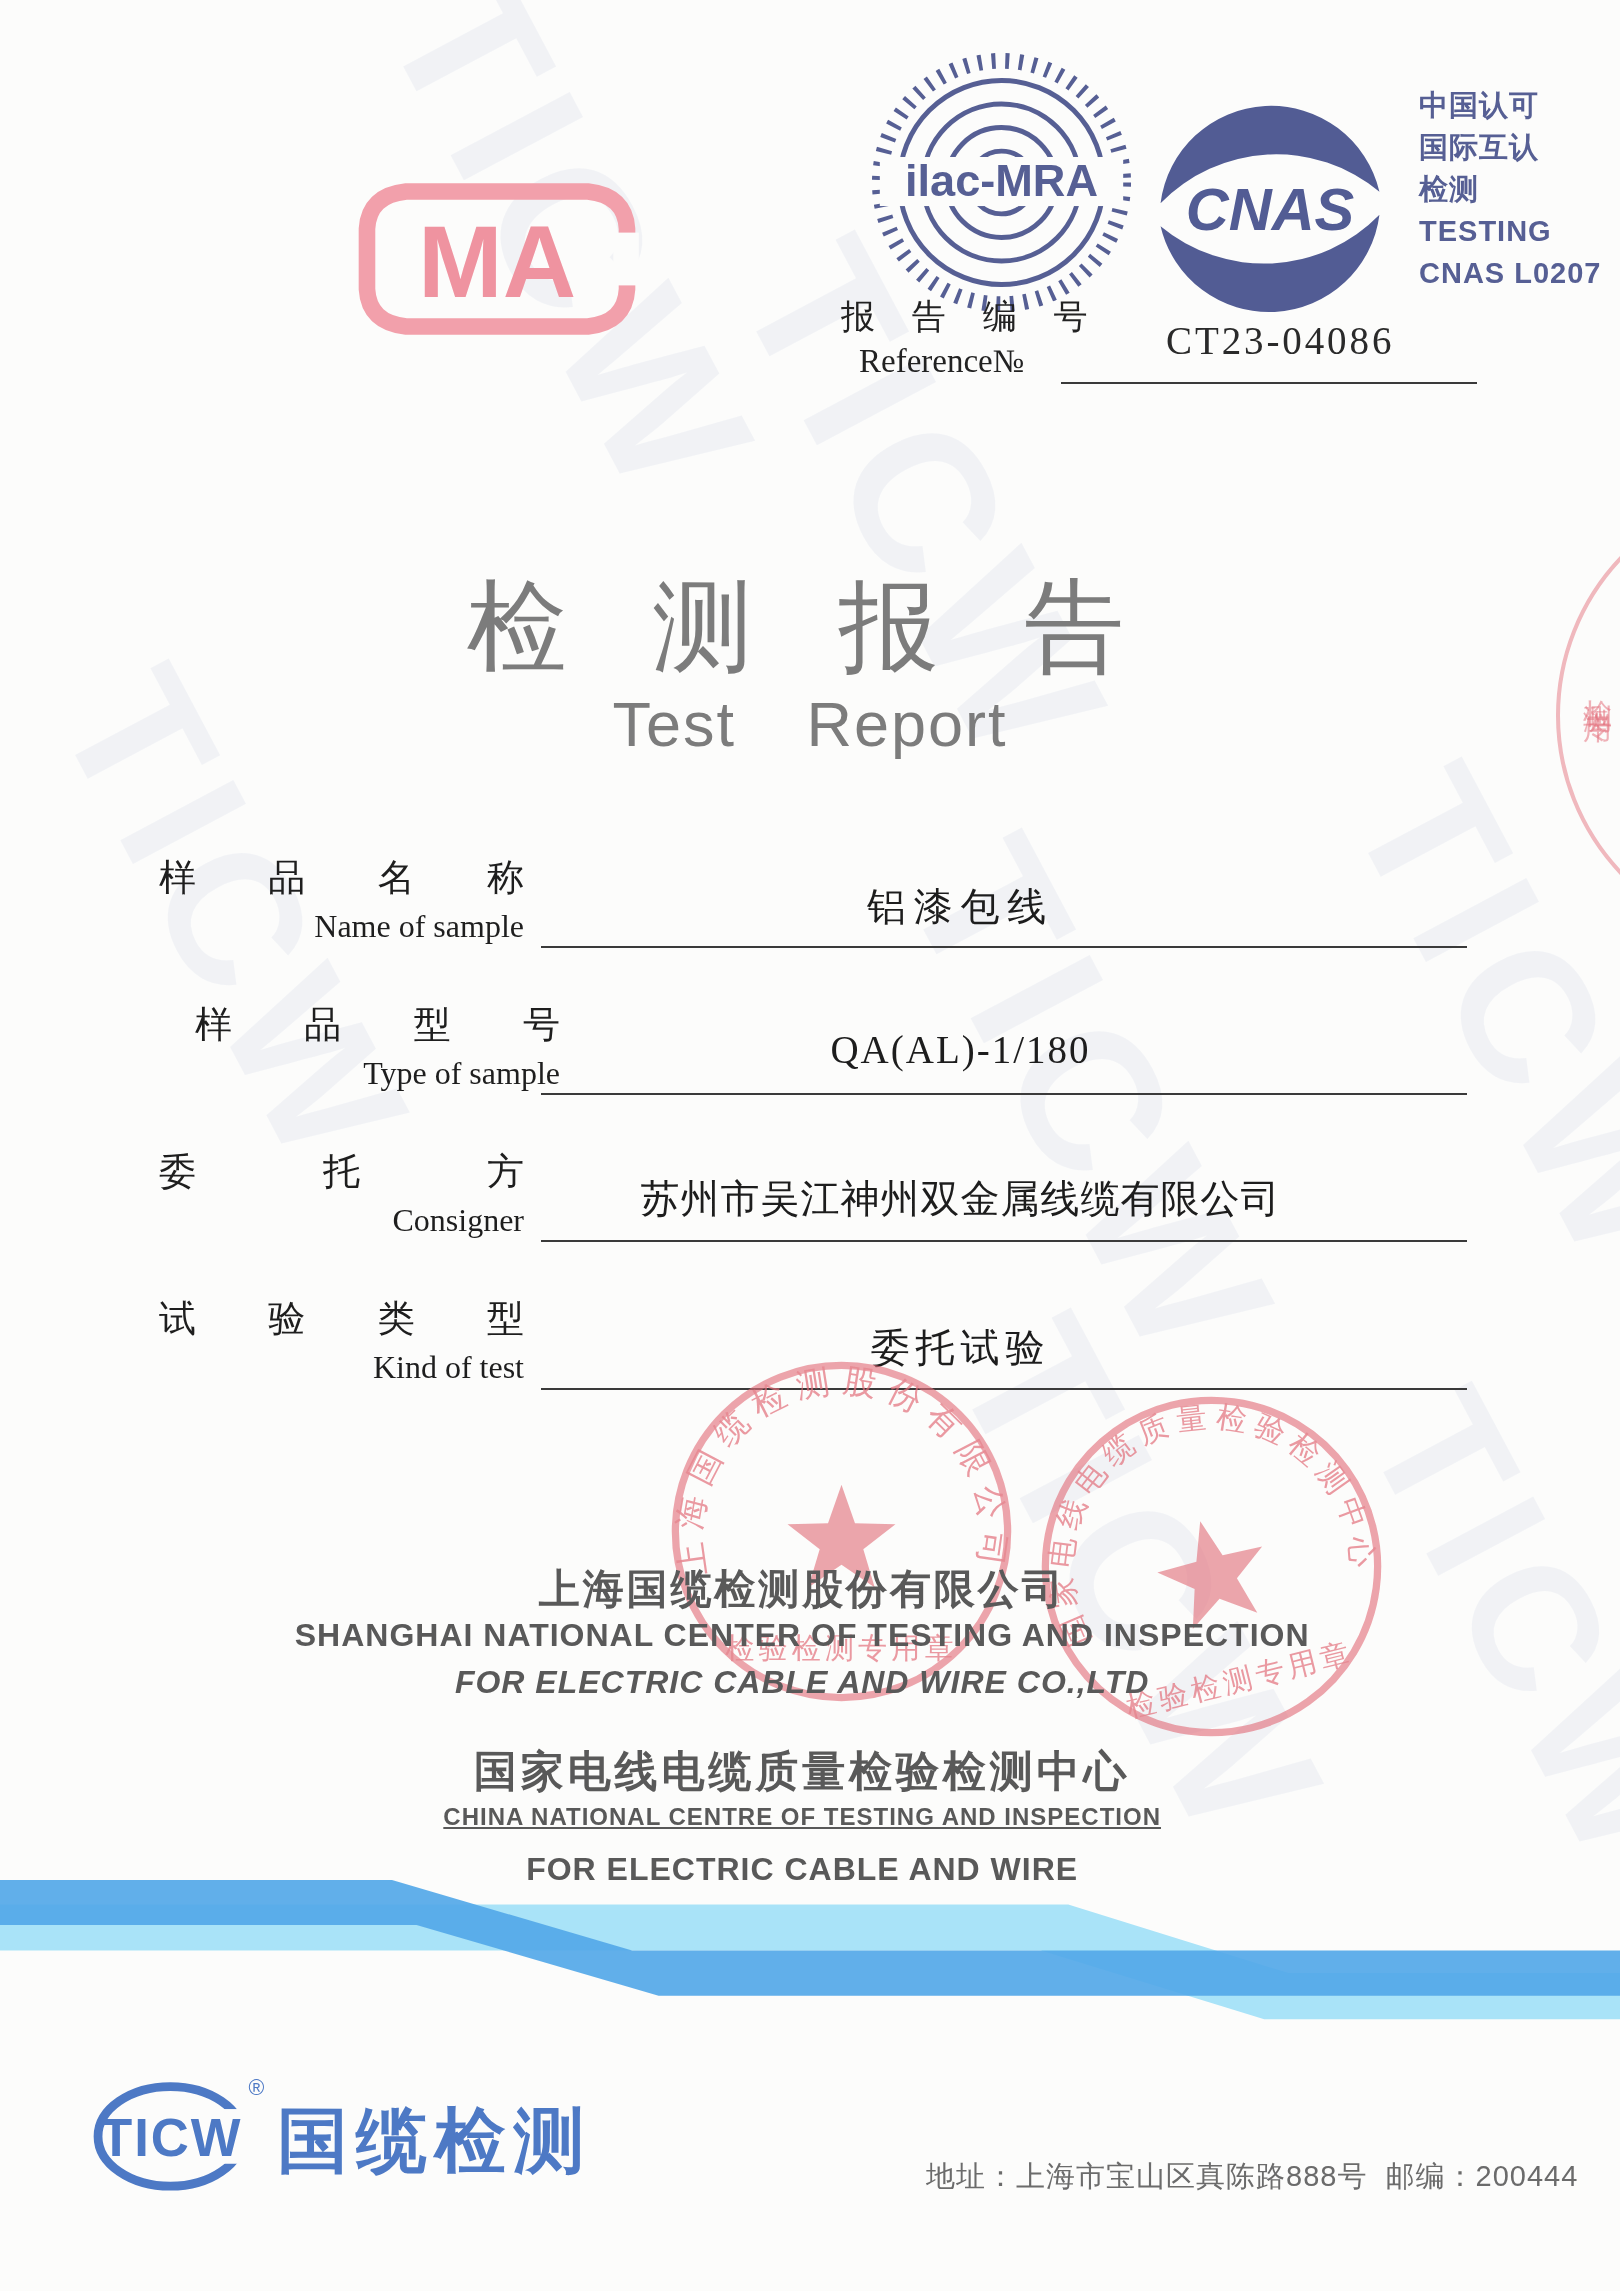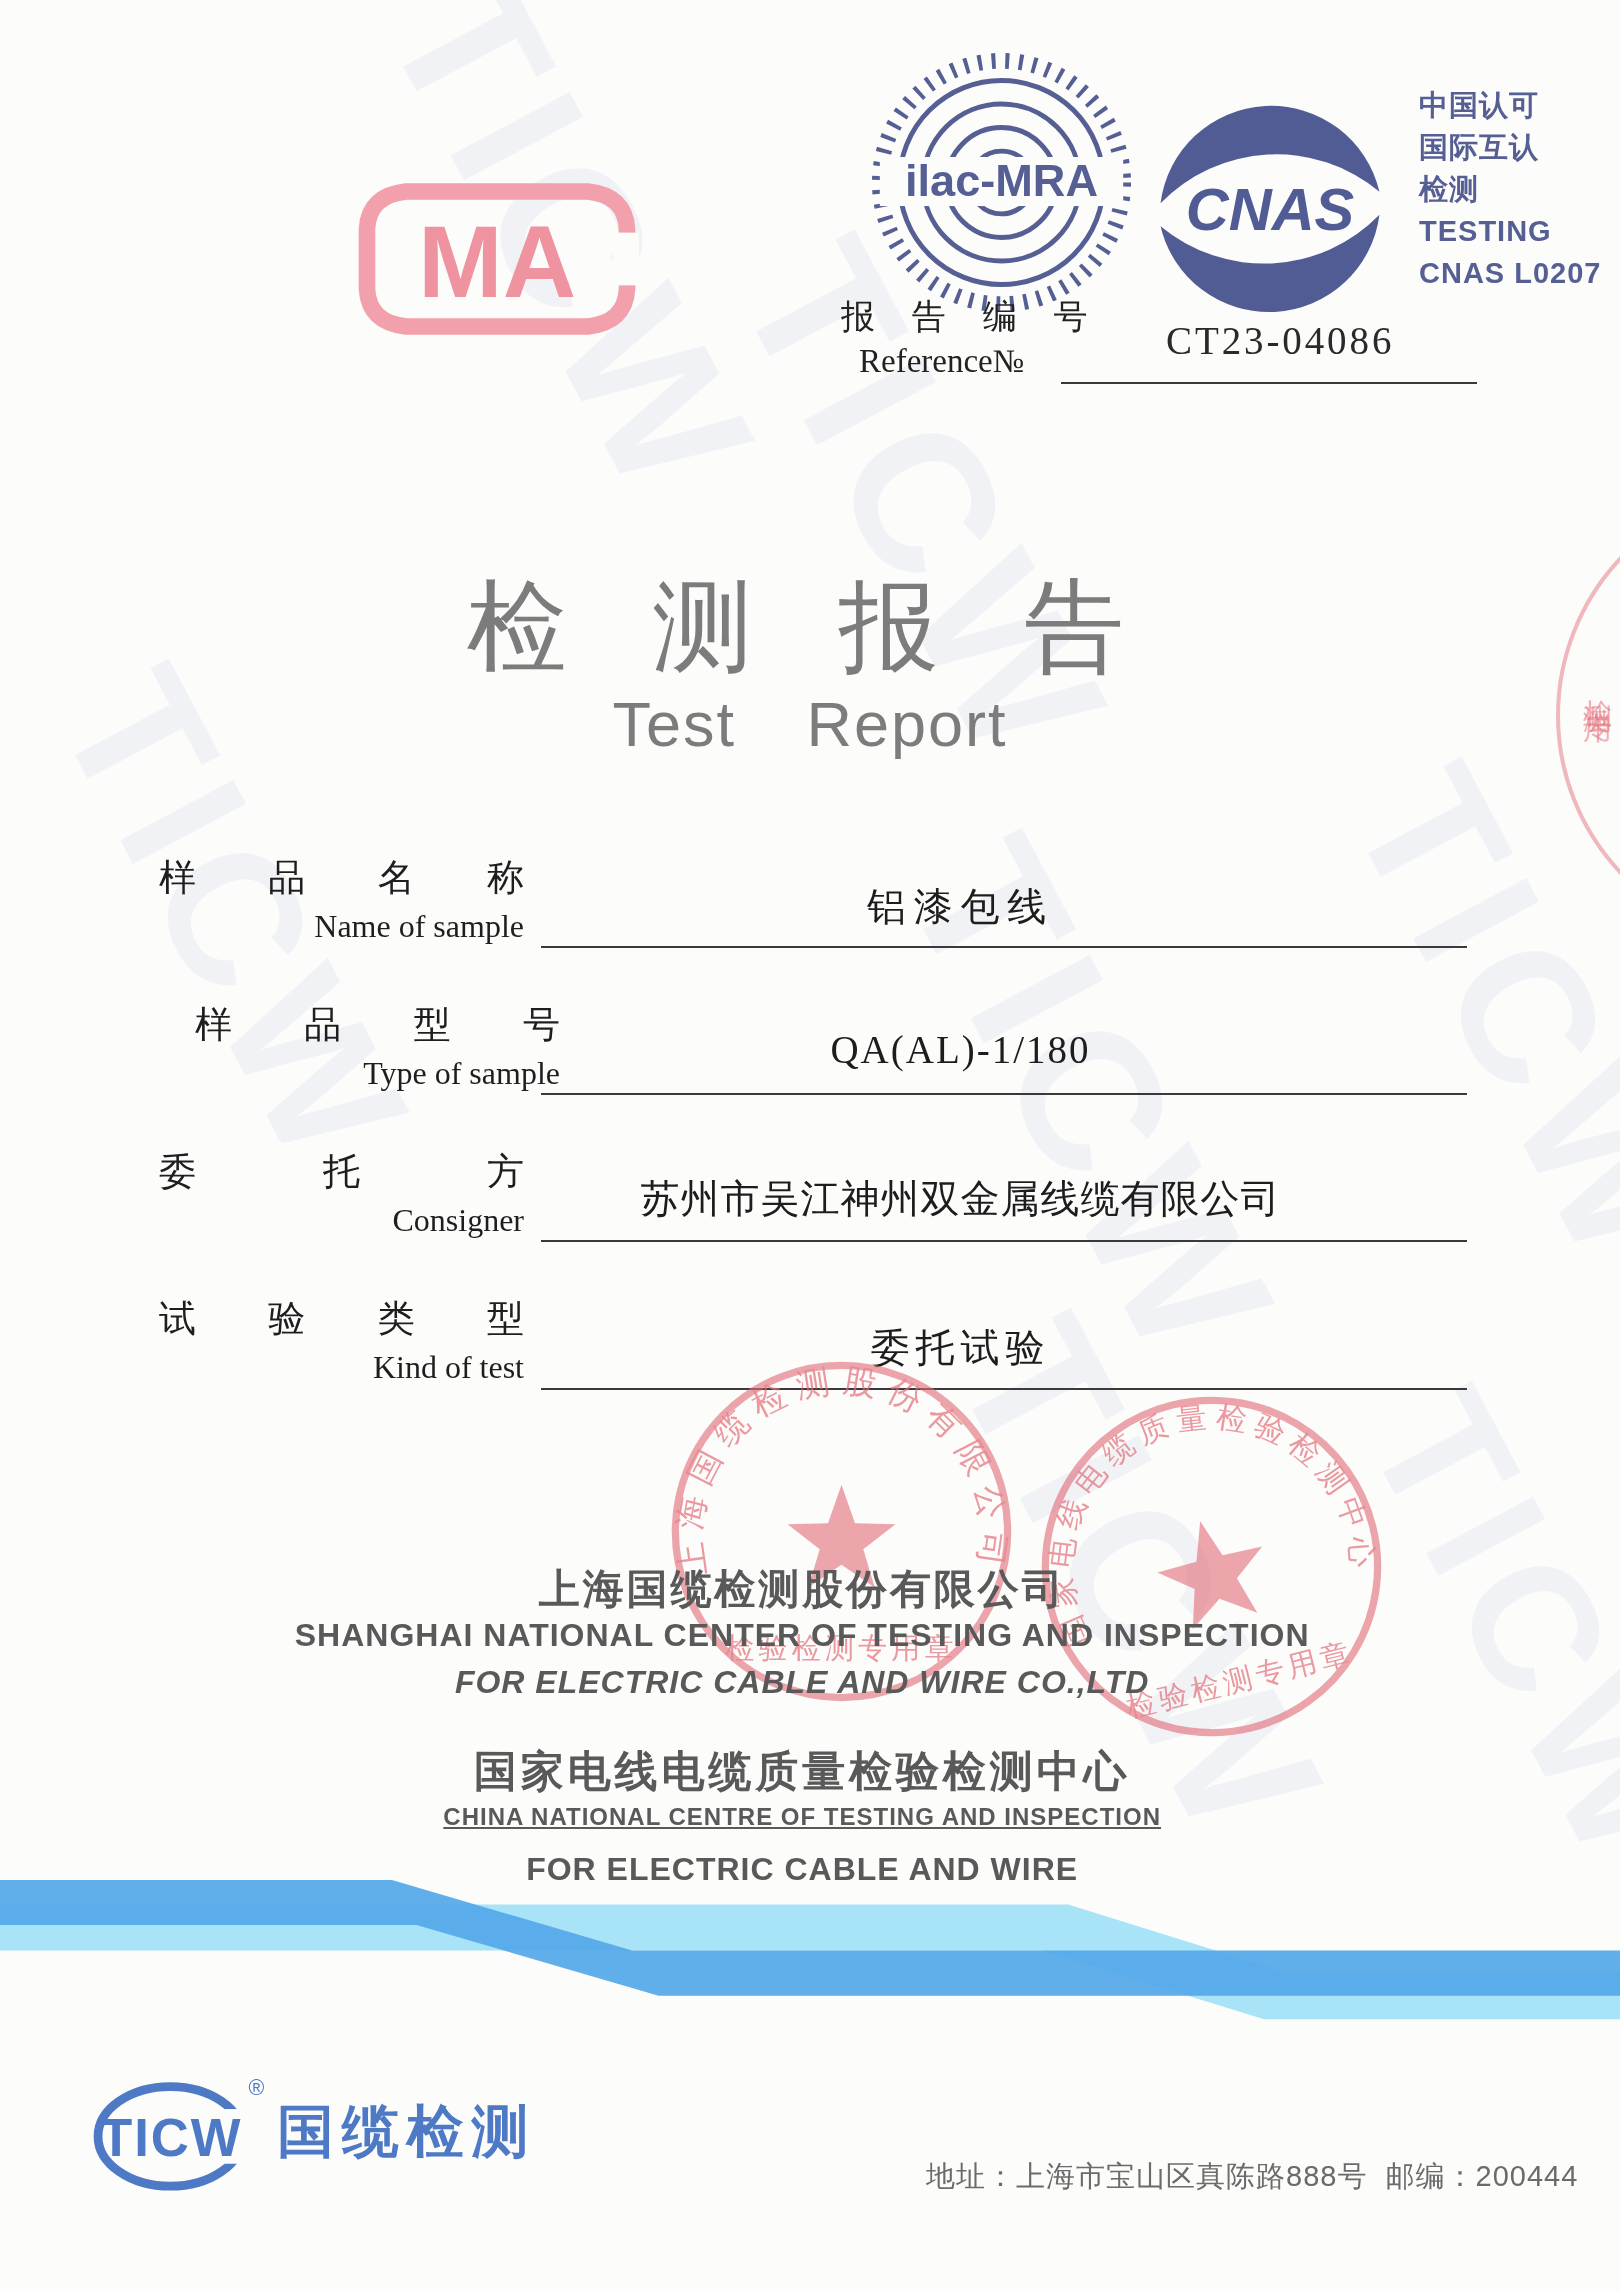--- a/index.html
+++ b/index.html
@@ -63,21 +63,21 @@
   .org-en2 { top:1664px; font-size:32px; font-weight:700; letter-spacing:1px;font-style:italic; }
   .org-cn2 { top:1743px; font-size:43px; font-weight:700; letter-spacing:3.9px; }
   .org-en3 { top:1803px; font-size:24px; font-weight:700; letter-spacing:1px;text-decoration:underline; }
   .org-en4 { top:1851px; font-size:32px; font-weight:700; letter-spacing:1px; }
 
   
   .ribbon { position:absolute; left:0; top:1870px; z-index:3; }
 
   
   .ticw-logo { position:absolute; left:92px; top:2070px; z-index:2; }
-  .ticw-cn { position:absolute; left:277px; top:2094px; font-size:57px; font-weight:700;
+  .ticw-cn { position:absolute; left:277px; top:2094px; font-size:71px; font-weight:700;
              color:#4d79c5; letter-spacing:7.8px; z-index:2; }
   .contact { position:absolute; left:926px; top:2049px; z-index:2; font-size:29px; font-weight:500;
              color:#6b6b6b; line-height:51px; letter-spacing:1px; white-space:pre; }
 </style>
 </head>
 <body>
 
 <div class="page">
 
   <div class="wm" style="left:294px; top:127px; font-size:196px; transform:rotate(62deg);">TICW</div>

